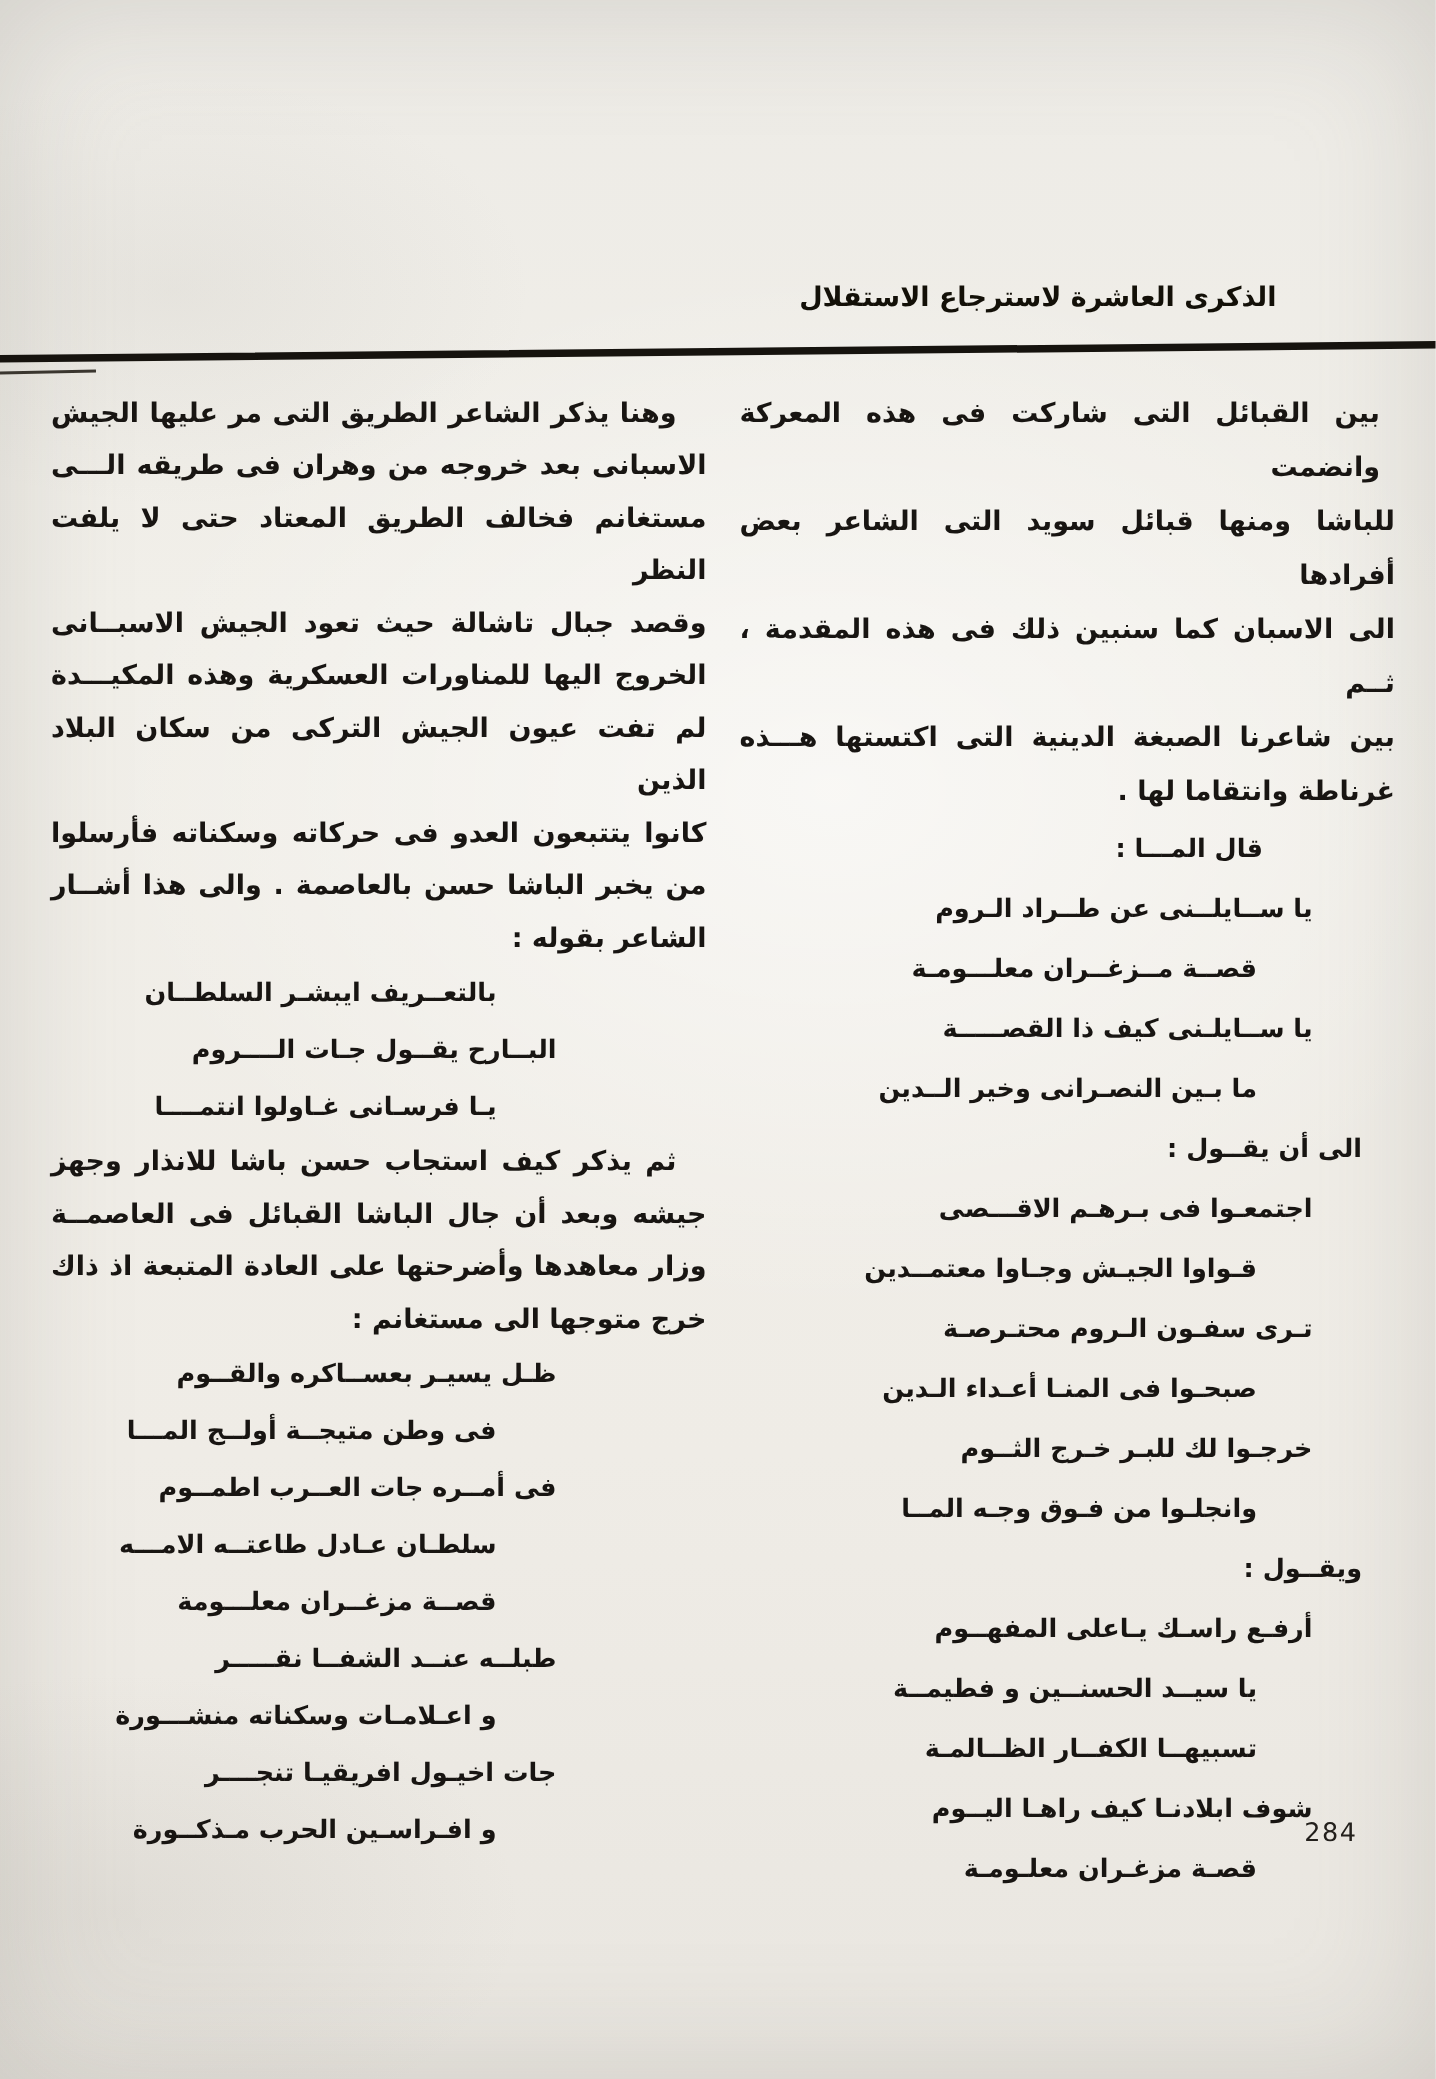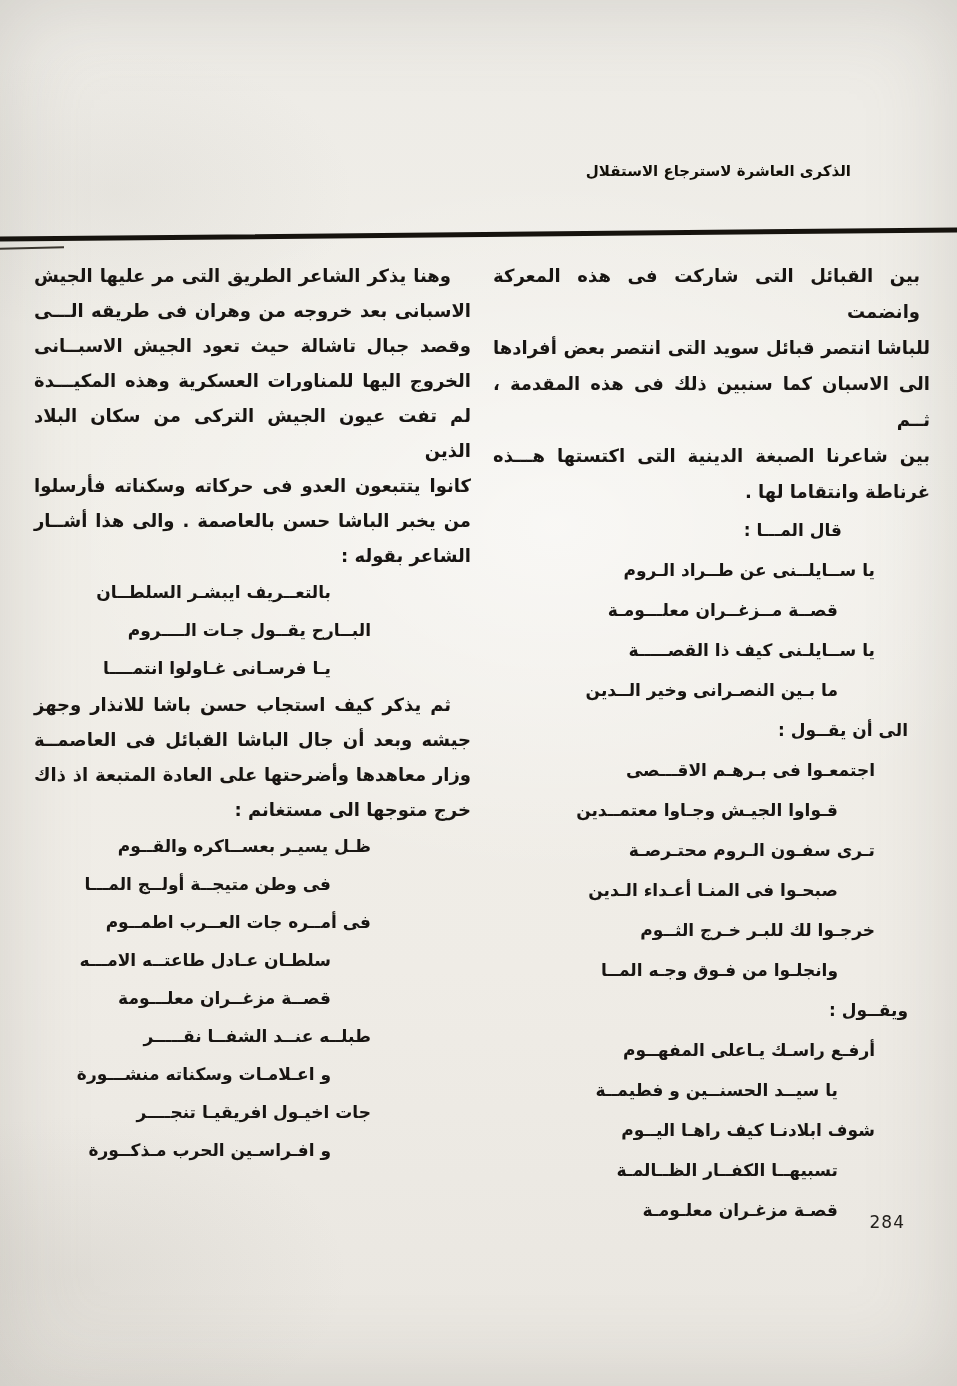--- a/index.html
+++ b/index.html
@@ -11,22 +11,22 @@
       radial-gradient(ellipse 300px 180px at 12% 14%, rgba(150,145,135,.10) 0%, rgba(150,145,135,0) 80%),
       radial-gradient(ellipse 340px 200px at 8% 92%, rgba(140,135,125,.12) 0%, rgba(140,135,125,0) 80%),
       linear-gradient(180deg,#edebe6 0%, #f1efe9 30%, #efece6 70%, #e9e6e0 100%);
     box-shadow: inset 0 0 90px rgba(115,110,100,.22);
     font-family:"DejaVu Sans", sans-serif;
     color:#181512;
     direction:rtl;
   }
   .page{position:absolute;inset:0;}
   .header-title{
-    position:absolute;top:162px;right:106px;
-    font-size:15px;font-weight:bold;letter-spacing:0;
+    position:absolute;top:188px;right:106px;
+    font-size:18px;font-weight:bold;letter-spacing:0;
     color:#131008;
   }
   .rule-main{
     position:absolute;top:232px;left:-4px;width:965px;height:5px;
     background:#16130e;transform:rotate(-0.55deg);transform-origin:center;
     border-radius:2px;
   }
   .rule-left{
     position:absolute;top:247px;left:0;width:64px;height:2px;
     background:#3a362f;transform:rotate(-1.2deg);
@@ -69,21 +69,21 @@
 
   <div class="header-title">الذكرى العاشرة لاسترجاع الاستقلال</div>
   <div class="rule-main"></div>
   <div class="rule-left"></div>
 
   <div class="columns">
 
     <div class="col col-right">
       <div>
         <div class="prose-line fi2">بين القبائل التى شاركت فى هذه المعركة وانضمت</div>
-        <div class="prose-line">للباشا انتصر قبائل سويد التى انتصر بعض أفرادها</div>
+        <div class="prose-line">للباشا ومنها قبائل سويد التى الشاعر بعض أفرادها</div>
         <div class="prose-line">الى الاسبان كما سنبين ذلك فى هذه المقدمة ، ثــم</div>
         <div class="prose-line">بين شاعرنا الصبغة الدينية التى اكتستها هـــذه</div>
         <div class="prose-line end">غرناطة وانتقاما لها .</div>
       </div>
 
       <div class="vlabel ind-lg">قال المـــا :</div>
 
       <div>
         <div class="vline h1">يا ســايلــنى عن طــراد الـروم</div>
         <div class="vline h2">قصــة مــزغــران معلـــومـة</div>
@@ -100,30 +100,31 @@
         <div class="vline h2">صبحـوا فى المنـا أعـداء الـدين</div>
         <div class="vline h1">خرجـوا لك للبـر خـرج الثــوم</div>
         <div class="vline h2">وانجلـوا من فـوق وجـه المــا</div>
       </div>
 
       <div class="vlabel ind-sm">ويقــول :</div>
 
       <div>
         <div class="vline h1">أرفـع راسـك يـاعلى المفهــوم</div>
         <div class="vline h2">يا سيــد الحسنــين و فطيمــة</div>
+        <div class="vline h2">تسبيهــا الكفــار الظــالمـة</div>
         <div class="vline h1">شوف ابلادنـا كيف راهـا اليــوم</div>
-        <div class="vline h2">تسبيهــا الكفــار الظــالمـة</div>
         <div class="vline h2">قصـة مزغـران معلـومـة</div>
       </div>
     </div>
 
     <div class="col col-left">
       <div>
         <div class="prose-line fi">وهنا يذكر الشاعر الطريق التى مر عليها الجيش</div>
         <div class="prose-line">الاسبانى بعد خروجه من وهران فى طريقه الـــى</div>
+        <div class="prose-line">مستغانم فخالف الطريق المعتاد حتى لا يلفت النظر</div>
         <div class="prose-line">وقصد جبال تاشالة حيث تعود الجيش الاسبــانى</div>
         <div class="prose-line">الخروج اليها للمناورات العسكرية وهذه المكيـــدة</div>
         <div class="prose-line">لم تفت عيون الجيش التركى من سكان البلاد الذين</div>
         <div class="prose-line">كانوا يتتبعون العدو فى حركاته وسكناته فأرسلوا</div>
         <div class="prose-line">من يخبر الباشا حسن بالعاصمة . والى هذا أشــار</div>
         <div class="prose-line end">الشاعر بقوله :</div>
       </div>
 
       <div>
         <div class="vline h2">بالتعــريف ايبشـر السلطــان</div>

